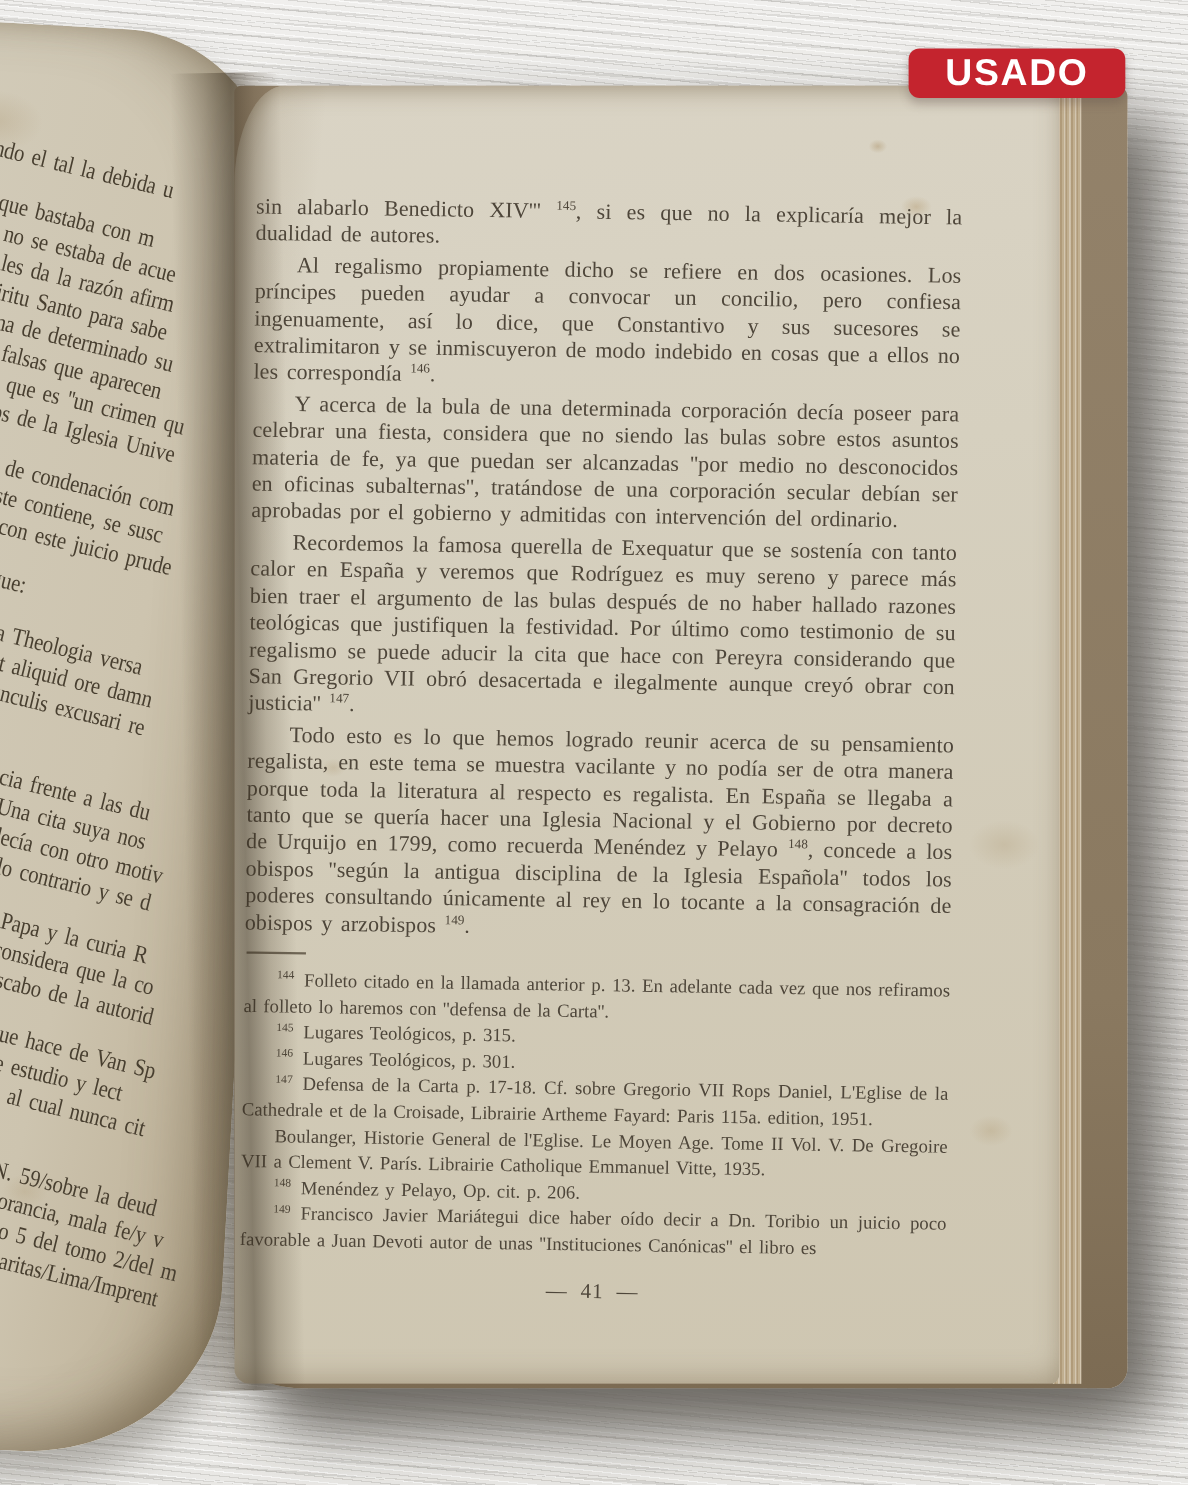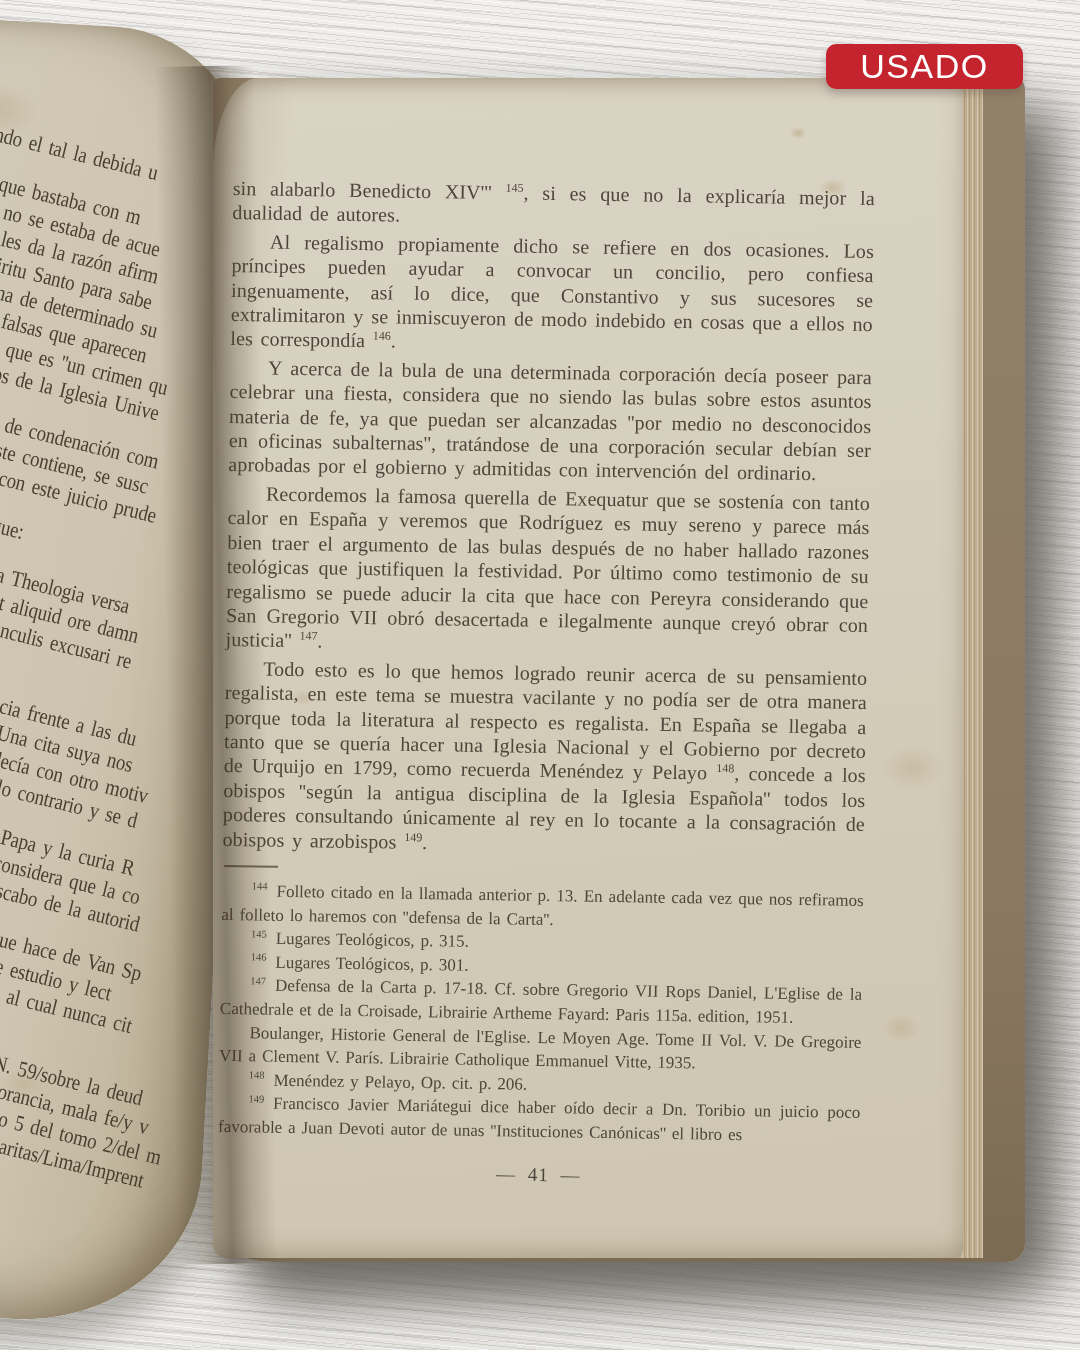--- a/index.html
+++ b/index.html
@@ -95,21 +95,21 @@
   .page-number{margin-top:20px;text-align:center;font-size:19px;letter-spacing:1px;word-spacing:6px;}
 
   
   .badge{
     position:absolute;left:826px;top:44px;width:197px;height:45px;
     background:#c4242e;border-radius:10px;
     display:flex;align-items:center;justify-content:center;
     box-shadow:0 5px 9px rgba(90,70,65,.3);
   }
   .badge span{
-    font-family:"Liberation Sans", sans-serif;font-weight:normal;
+    font-family:"Liberation Sans", sans-serif;font-weight:bold;
     font-size:34px;color:#ffffff;letter-spacing:1.5px;
   }
 </style>
 </head>
 <body>
 
 <div class="scene">
 
   <div class="left-page">
     <div class="left-text" id="left-lines">

